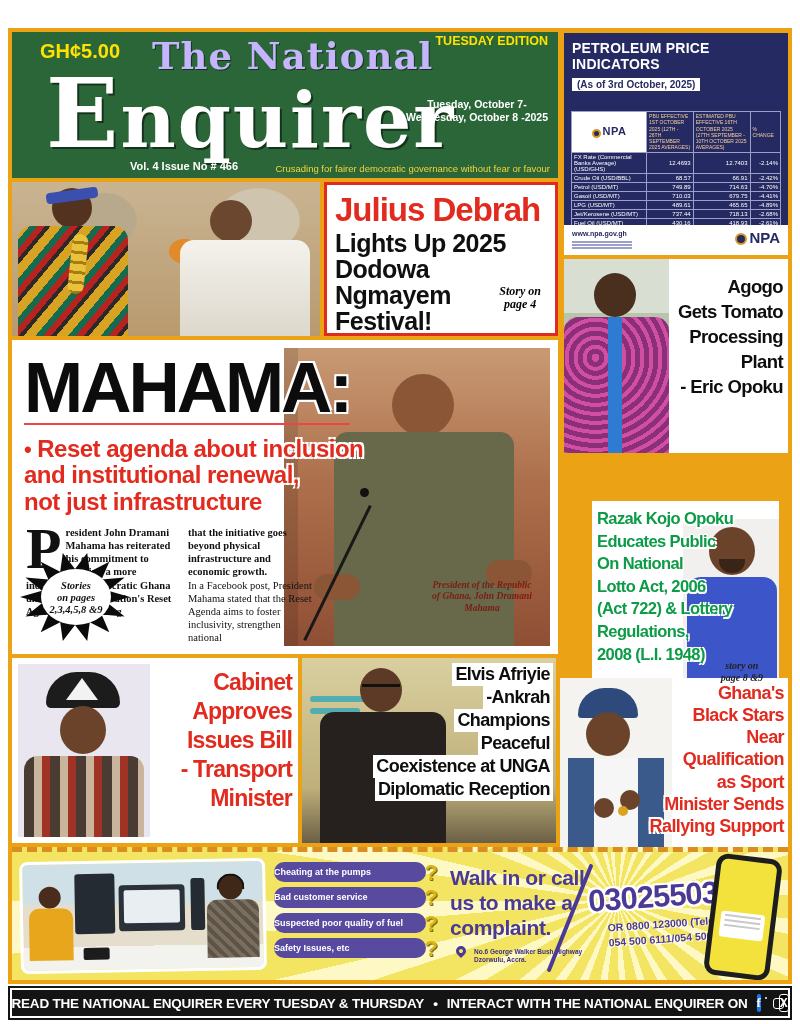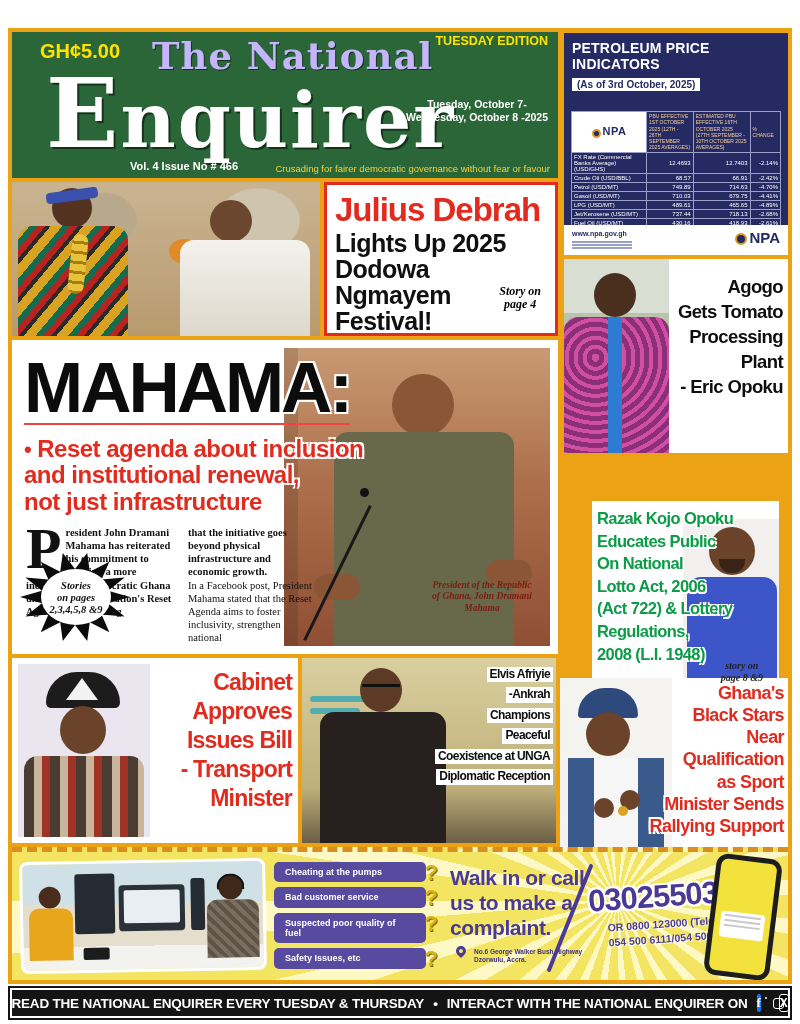--- a/index.html
+++ b/index.html
@@ -132,37 +132,37 @@
   .stars { left:560px; top:678px; width:228px; height:192px; }
   .st-headline { position:absolute; right:4px; top:4px; width:216px; z-index:2; color:#e12b1f; font-size:18px; letter-spacing:-.6px; line-height:1.23; text-align:right;
      text-shadow:-2px -2px 0 #fff,2px -2px 0 #fff,-2px 2px 0 #fff,2px 2px 0 #fff; }
 
   .cabinet { left:12px; top:658px; width:286px; height:185px; }
   .cab-headline { position:absolute; right:6px; top:10px; width:150px; z-index:2; color:#e12b1f; font-size:23px; letter-spacing:-.8px; line-height:1.26; text-align:right;
      text-shadow:-2px -2px 0 #fff,2px -2px 0 #fff,-2px 2px 0 #fff,2px 2px 0 #fff; }
 
   .elvis { left:302px; top:658px; width:254px; height:185px; }
   .elv-headline { position:absolute; right:3px; top:5px; width:250px; z-index:2; text-align:right; line-height:1.28; }
-  .elv-headline span { display:inline-block; background:#fff; color:#0e0e0e; font-weight:900; font-size:12px; letter-spacing:-.6px; padding:0 3px; }
+  .elv-headline span { display:inline-block; background:#fff; color:#0e0e0e; font-weight:900; font-size:18px; letter-spacing:-.6px; padding:0 3px; }
 
   
   .ad { left:12px; top:847px; width:776px; height:133px; border-top:5px dashed #d98e1f; background:
       repeating-conic-gradient(from -8deg at 78% 38%, rgba(255,253,220,.8) 0 5deg, rgba(255,253,220,0) 5deg 13deg), #f3e562; }
   .ad-photo { position:absolute; left:8px; top:8px; width:246px; height:112px; border:3px solid #fff; border-radius:8px; transform:rotate(-1deg); background:linear-gradient(180deg,#cfe0e6 0 38%,#e5decd 38% 78%,#f2f2ee 78% 100%); overflow:hidden; }
   .mon { position:absolute; background:#242b33; border-radius:3px; }
   .mon-screen { position:absolute; left:96px; top:22px; width:66px; height:46px; background:#2a3138; border-radius:4px; }
   .mon-screen::after { content:""; position:absolute; left:5px; top:5px; right:5px; bottom:8px; background:#e8eef2; border-radius:2px; }
   .agent1-head { left:16px; top:22px; width:22px; height:22px; background:#4a2c1c; }
   .agent1-body { position:absolute; left:6px; top:44px; width:44px; height:52px; border-radius:10px 10px 0 0; background:#e8a61c; }
   .agent2-head { left:196px; top:14px; width:24px; height:24px; background:#3f2817; }
   .agent2-set { position:absolute; left:194px; top:12px; width:28px; height:16px; border:3px solid #111; border-bottom:none; border-radius:14px 14px 0 0; }
   .agent2-body { position:absolute; left:184px; top:38px; width:52px; height:58px; border-radius:10px 10px 0 0; background:repeating-linear-gradient(45deg,#7a6f5e 0 4px,#5d5447 4px 8px); }
   .ad-phone-desk { position:absolute; left:60px; top:84px; width:26px; height:12px; background:#1c1c1c; border-radius:2px; }
   .pill-col { position:absolute; left:262px; top:10px; width:168px; }
-  .pill { position:relative; background:#584a9e; color:#fff; font-size:9px; font-weight:bold; line-height:1.15; border-radius:5px; padding:5px 18px 5px 11px; margin-bottom:5px; width:152px; }
+  .pill { position:relative; background:#584a9e; color:#fff; font-size:9px; font-weight:bold; line-height:1.15; border-radius:10px; padding:5px 18px 5px 0; margin-bottom:5px; width:152px; }
   .pill .q { position:absolute; right:-12px; top:-2px; color:#d8b416; font-size:22px; font-weight:900; text-shadow:1px 1px 0 #7a6408; }
   .ad-cta { position:absolute; left:438px; top:14px; color:#4a3a96; font-size:21px; font-weight:900; letter-spacing:-.4px; line-height:1.18; }
   .ad-addr { position:absolute; left:462px; top:96px; color:#3c2f80; font-size:6.5px; font-weight:bold; line-height:1.3; }
   .pin { position:absolute; left:444px; top:94px; width:10px; height:10px; background:#4a3a96; border-radius:50% 50% 50% 0; transform:rotate(-45deg); }
   .pin::after { content:""; position:absolute; left:3px; top:3px; width:4px; height:4px; border-radius:50%; background:#f3e562; }
   .ad-slash { position:absolute; left:556px; top:8px; width:4px; height:116px; background:#4a3a96; transform:rotate(22deg); border-radius:2px; }
   .ad-phone { position:absolute; left:576px; top:26px; color:#4a3a96; font-size:31px; font-weight:900; letter-spacing:-1px; transform:rotate(-4deg);
       text-shadow:-2px -2px 0 #fff,2px -2px 0 #fff,-2px 2px 0 #fff,2px 2px 0 #fff; }
   .ad-alt { position:absolute; left:596px; top:64px; color:#4a3a96; font-size:10.5px; font-weight:900; transform:rotate(-4deg); line-height:1.4; text-shadow:1px 1px 0 #fff; }
   .ad-device { position:absolute; right:12px; top:4px; width:66px; height:122px; border:5px solid #1d1d1d; border-radius:12px; background:#f3e23c; transform:rotate(7deg); }

